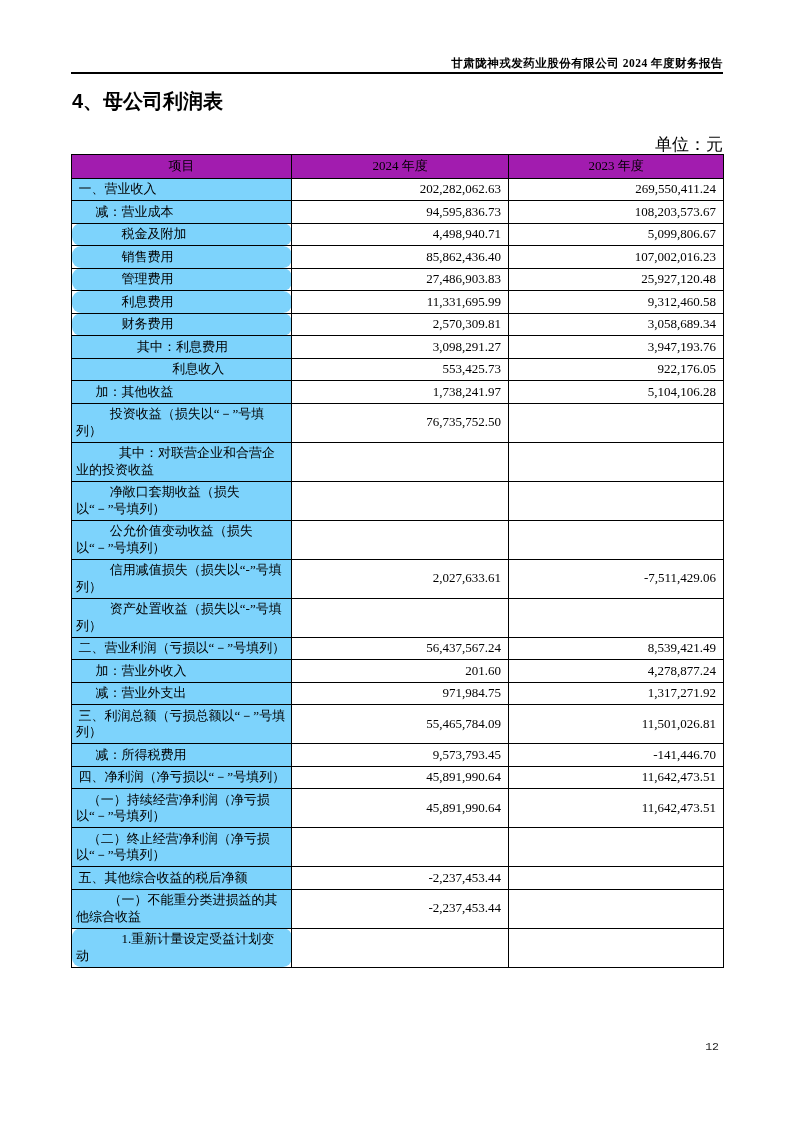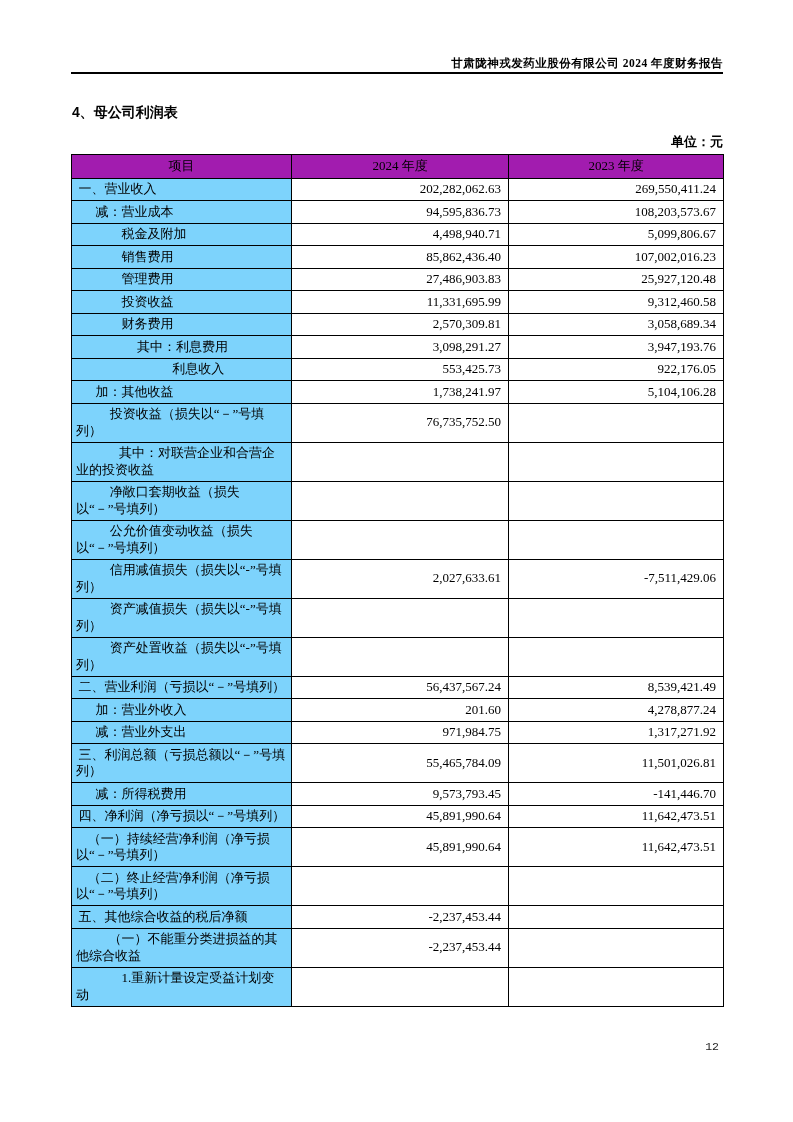--- a/index.html
+++ b/index.html
@@ -23,32 +23,31 @@
   }
   .header-rule {
     position: absolute;
     top: 72px;
     left: 71px;
     width: 652px;
     border-top: 2.2px solid #000;
   }
   .section-title {
     position: absolute;
-    top: 104px;
+    top: 88px;
     left: 72px;
     font-family: "Liberation Sans", "DejaVu Sans", sans-serif;
-    font-size: 14px;
+    font-size: 20px;
     font-weight: bold;
   }
   .unit-label {
     position: absolute;
     top: 133px;
     right: 70px;
-    font-size: 13px;
-    font-weight: bold;
+    font-size: 17px;
   }
   table.income {
     position: absolute;
     top: 154px;
     left: 71px;
     width: 652px;
     border-collapse: collapse;
     table-layout: fixed;
     font-size: 13px;
   }
@@ -73,21 +72,21 @@
     word-break: break-all;
   }
   td.num {
     background: #ffffff;
     text-align: right;
     padding: 2.5px 7px 2.5px 2px;
     font-variant-numeric: tabular-nums;
   }
   .ind-0 { text-indent: 0.2em; }
   .ind-1 { text-indent: 1.5em; }
-  .ind-2 { text-indent: 3.5em; }
+  .ind-2 { text-indent: 3.5em; border-radius: 9px; }
   .ind-3 { text-indent: 4.7em; }
   .ind-4 { text-indent: 7.4em; }
   .ind-5 { text-indent: 2.6em; }
   .ind-6 { text-indent: 3.3em; }
   .ind-7 { text-indent: 5.5em; }
   .ind-8 { text-indent: 0.9em; }
   .ind-9 { text-indent: 2.5em; }
   .page-number {
     position: absolute;
     top: 1040px;
@@ -143,21 +142,21 @@
           <td class="item ind-2">销售费用</td>
           <td class="num">85,862,436.40</td>
           <td class="num">107,002,016.23</td>
         </tr>
         <tr>
           <td class="item ind-2">管理费用</td>
           <td class="num">27,486,903.83</td>
           <td class="num">25,927,120.48</td>
         </tr>
         <tr>
-          <td class="item ind-2">投资收益</td>
+          <td class="item ind-2">利息费用</td>
           <td class="num">11,331,695.99</td>
           <td class="num">9,312,460.58</td>
         </tr>
         <tr>
           <td class="item ind-2">财务费用</td>
           <td class="num">2,570,309.81</td>
           <td class="num">3,058,689.34</td>
         </tr>
         <tr>
           <td class="item ind-3">其中：利息费用</td>
@@ -193,25 +192,20 @@
           <td class="item ind-5">公允价值变动收益（损失以“－”号填列）</td>
           <td class="num"></td>
           <td class="num"></td>
         </tr>
         <tr>
           <td class="item ind-5">信用减值损失（损失以“-”号填列）</td>
           <td class="num">2,027,633.61</td>
           <td class="num">-7,511,429.06</td>
         </tr>
         <tr>
-          <td class="item ind-5">资产减值损失（损失以“-”号填列）</td>
-          <td class="num"></td>
-          <td class="num"></td>
-        </tr>
-        <tr>
           <td class="item ind-5">资产处置收益（损失以“-”号填列）</td>
           <td class="num"></td>
           <td class="num"></td>
         </tr>
         <tr>
           <td class="item ind-0">二、营业利润（亏损以“－”号填列）</td>
           <td class="num">56,437,567.24</td>
           <td class="num">8,539,421.49</td>
         </tr>
         <tr>

